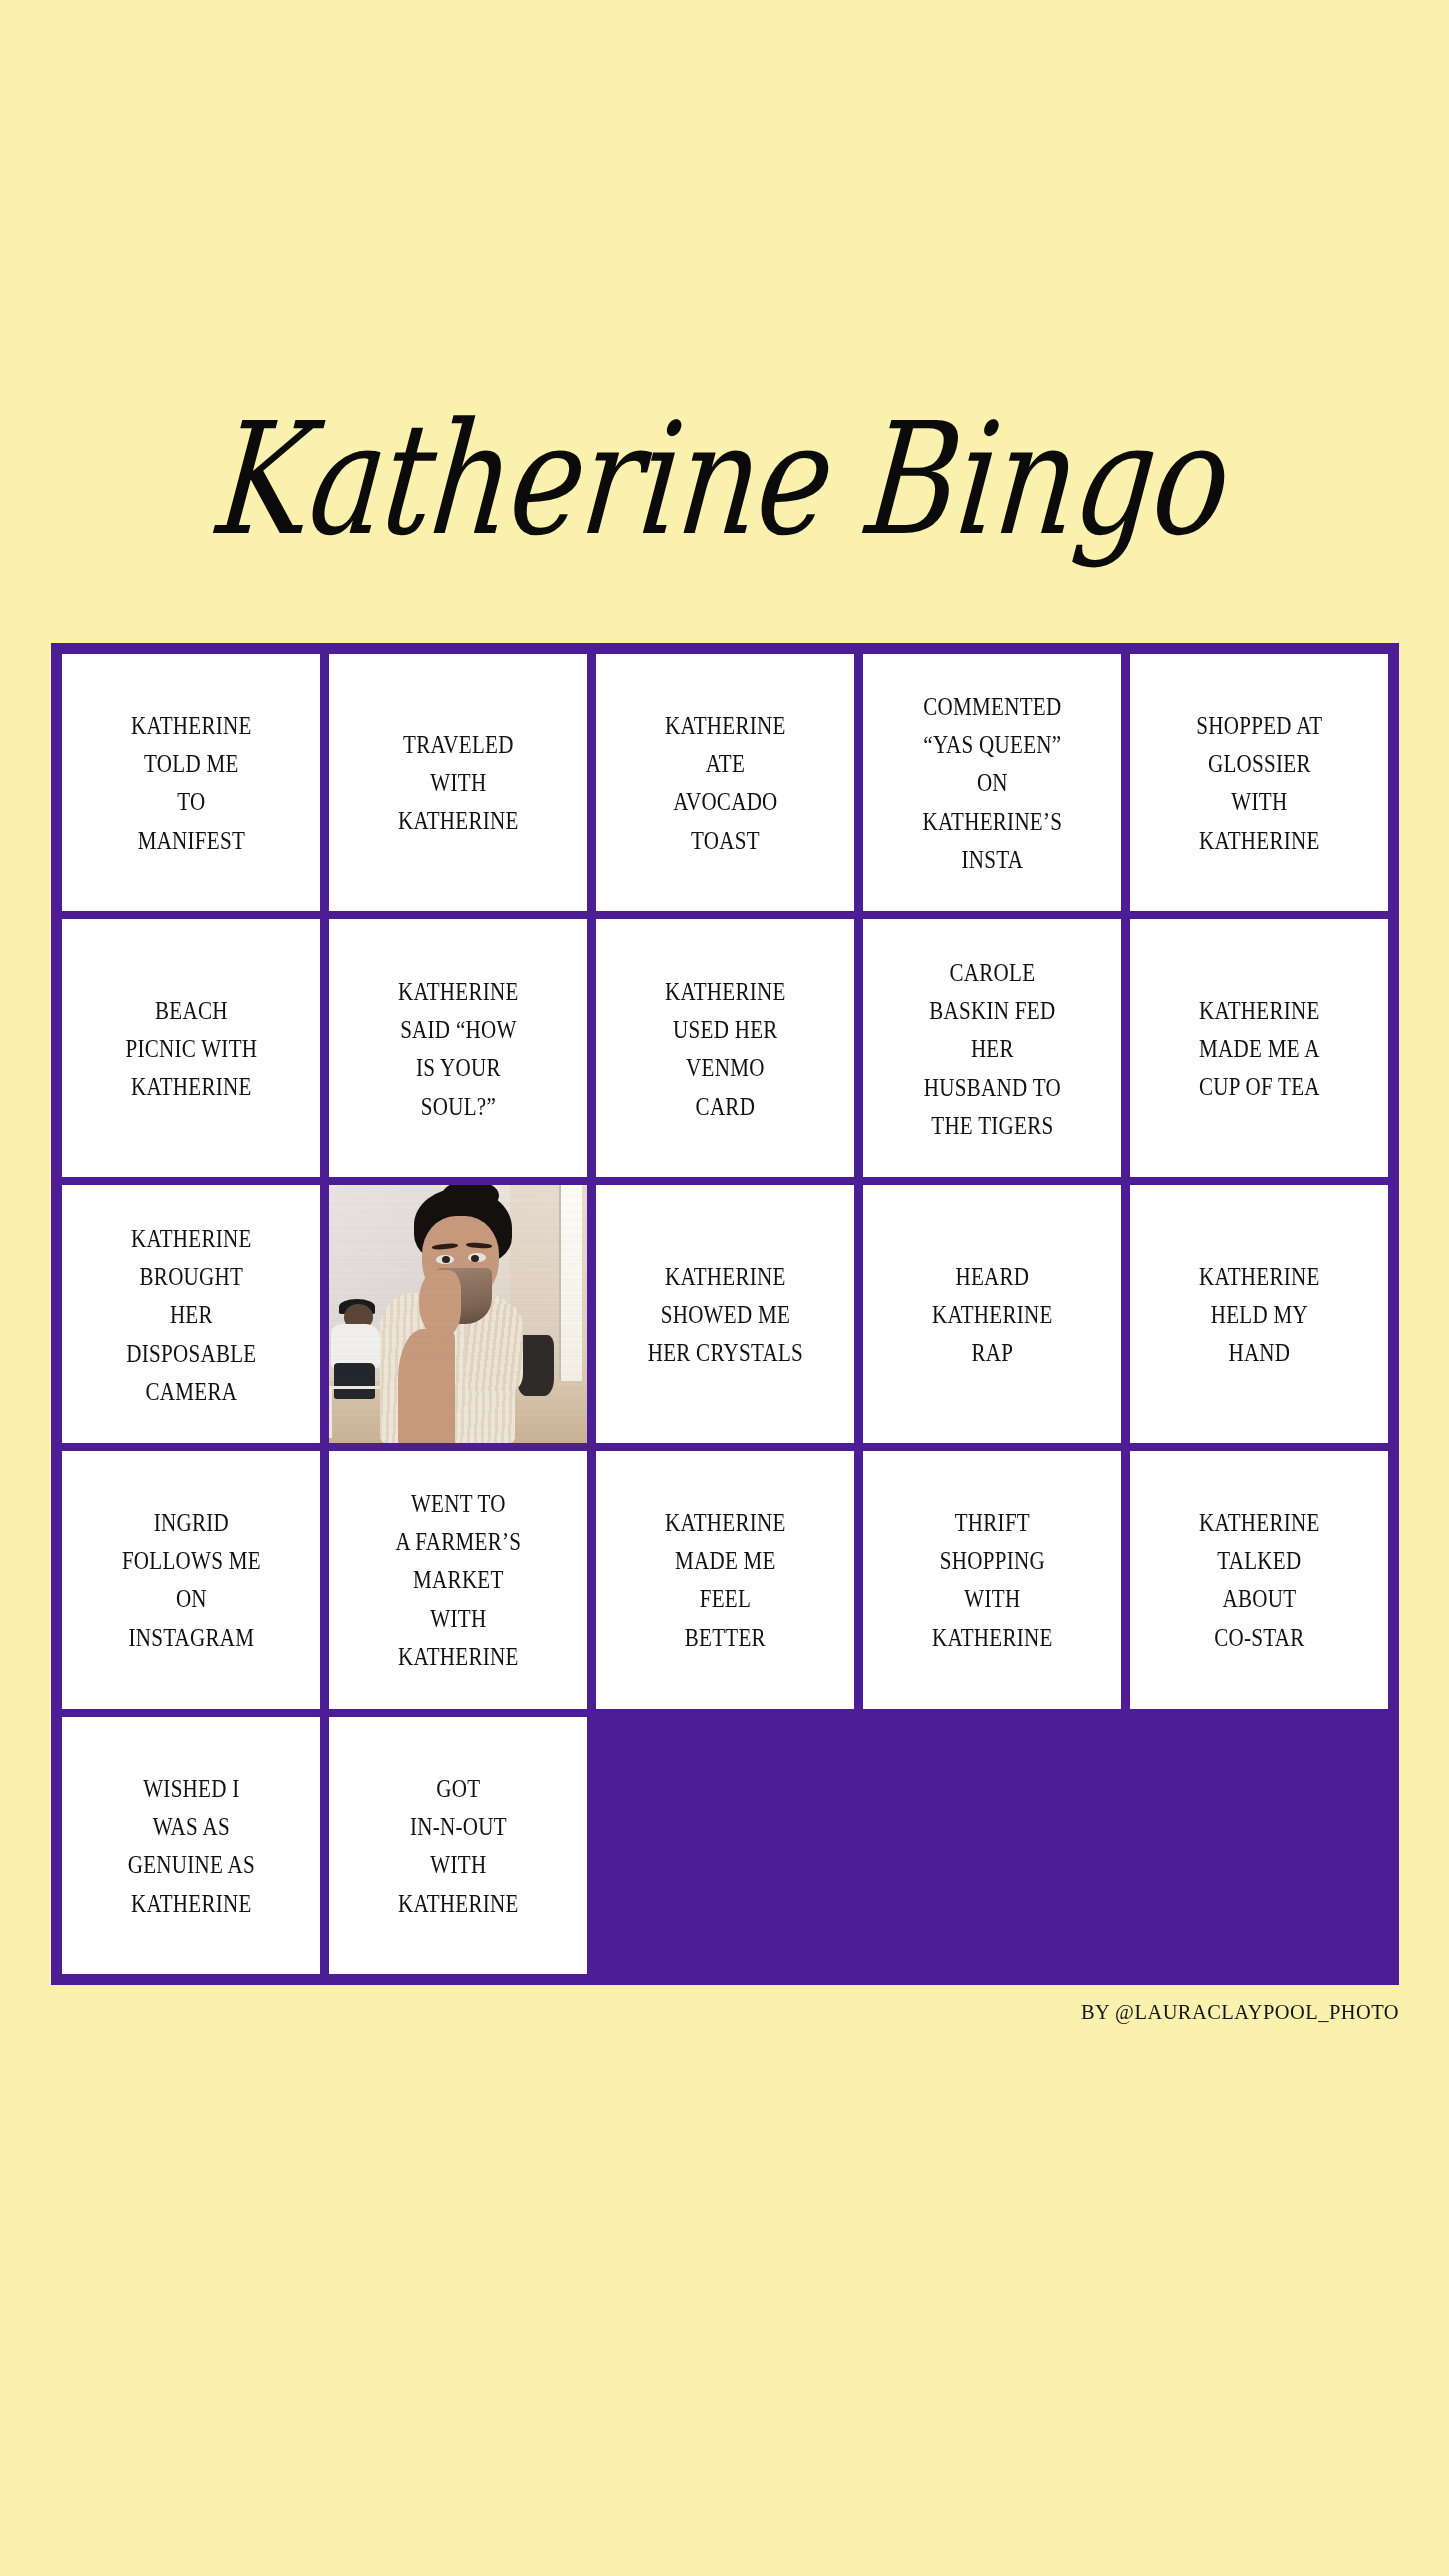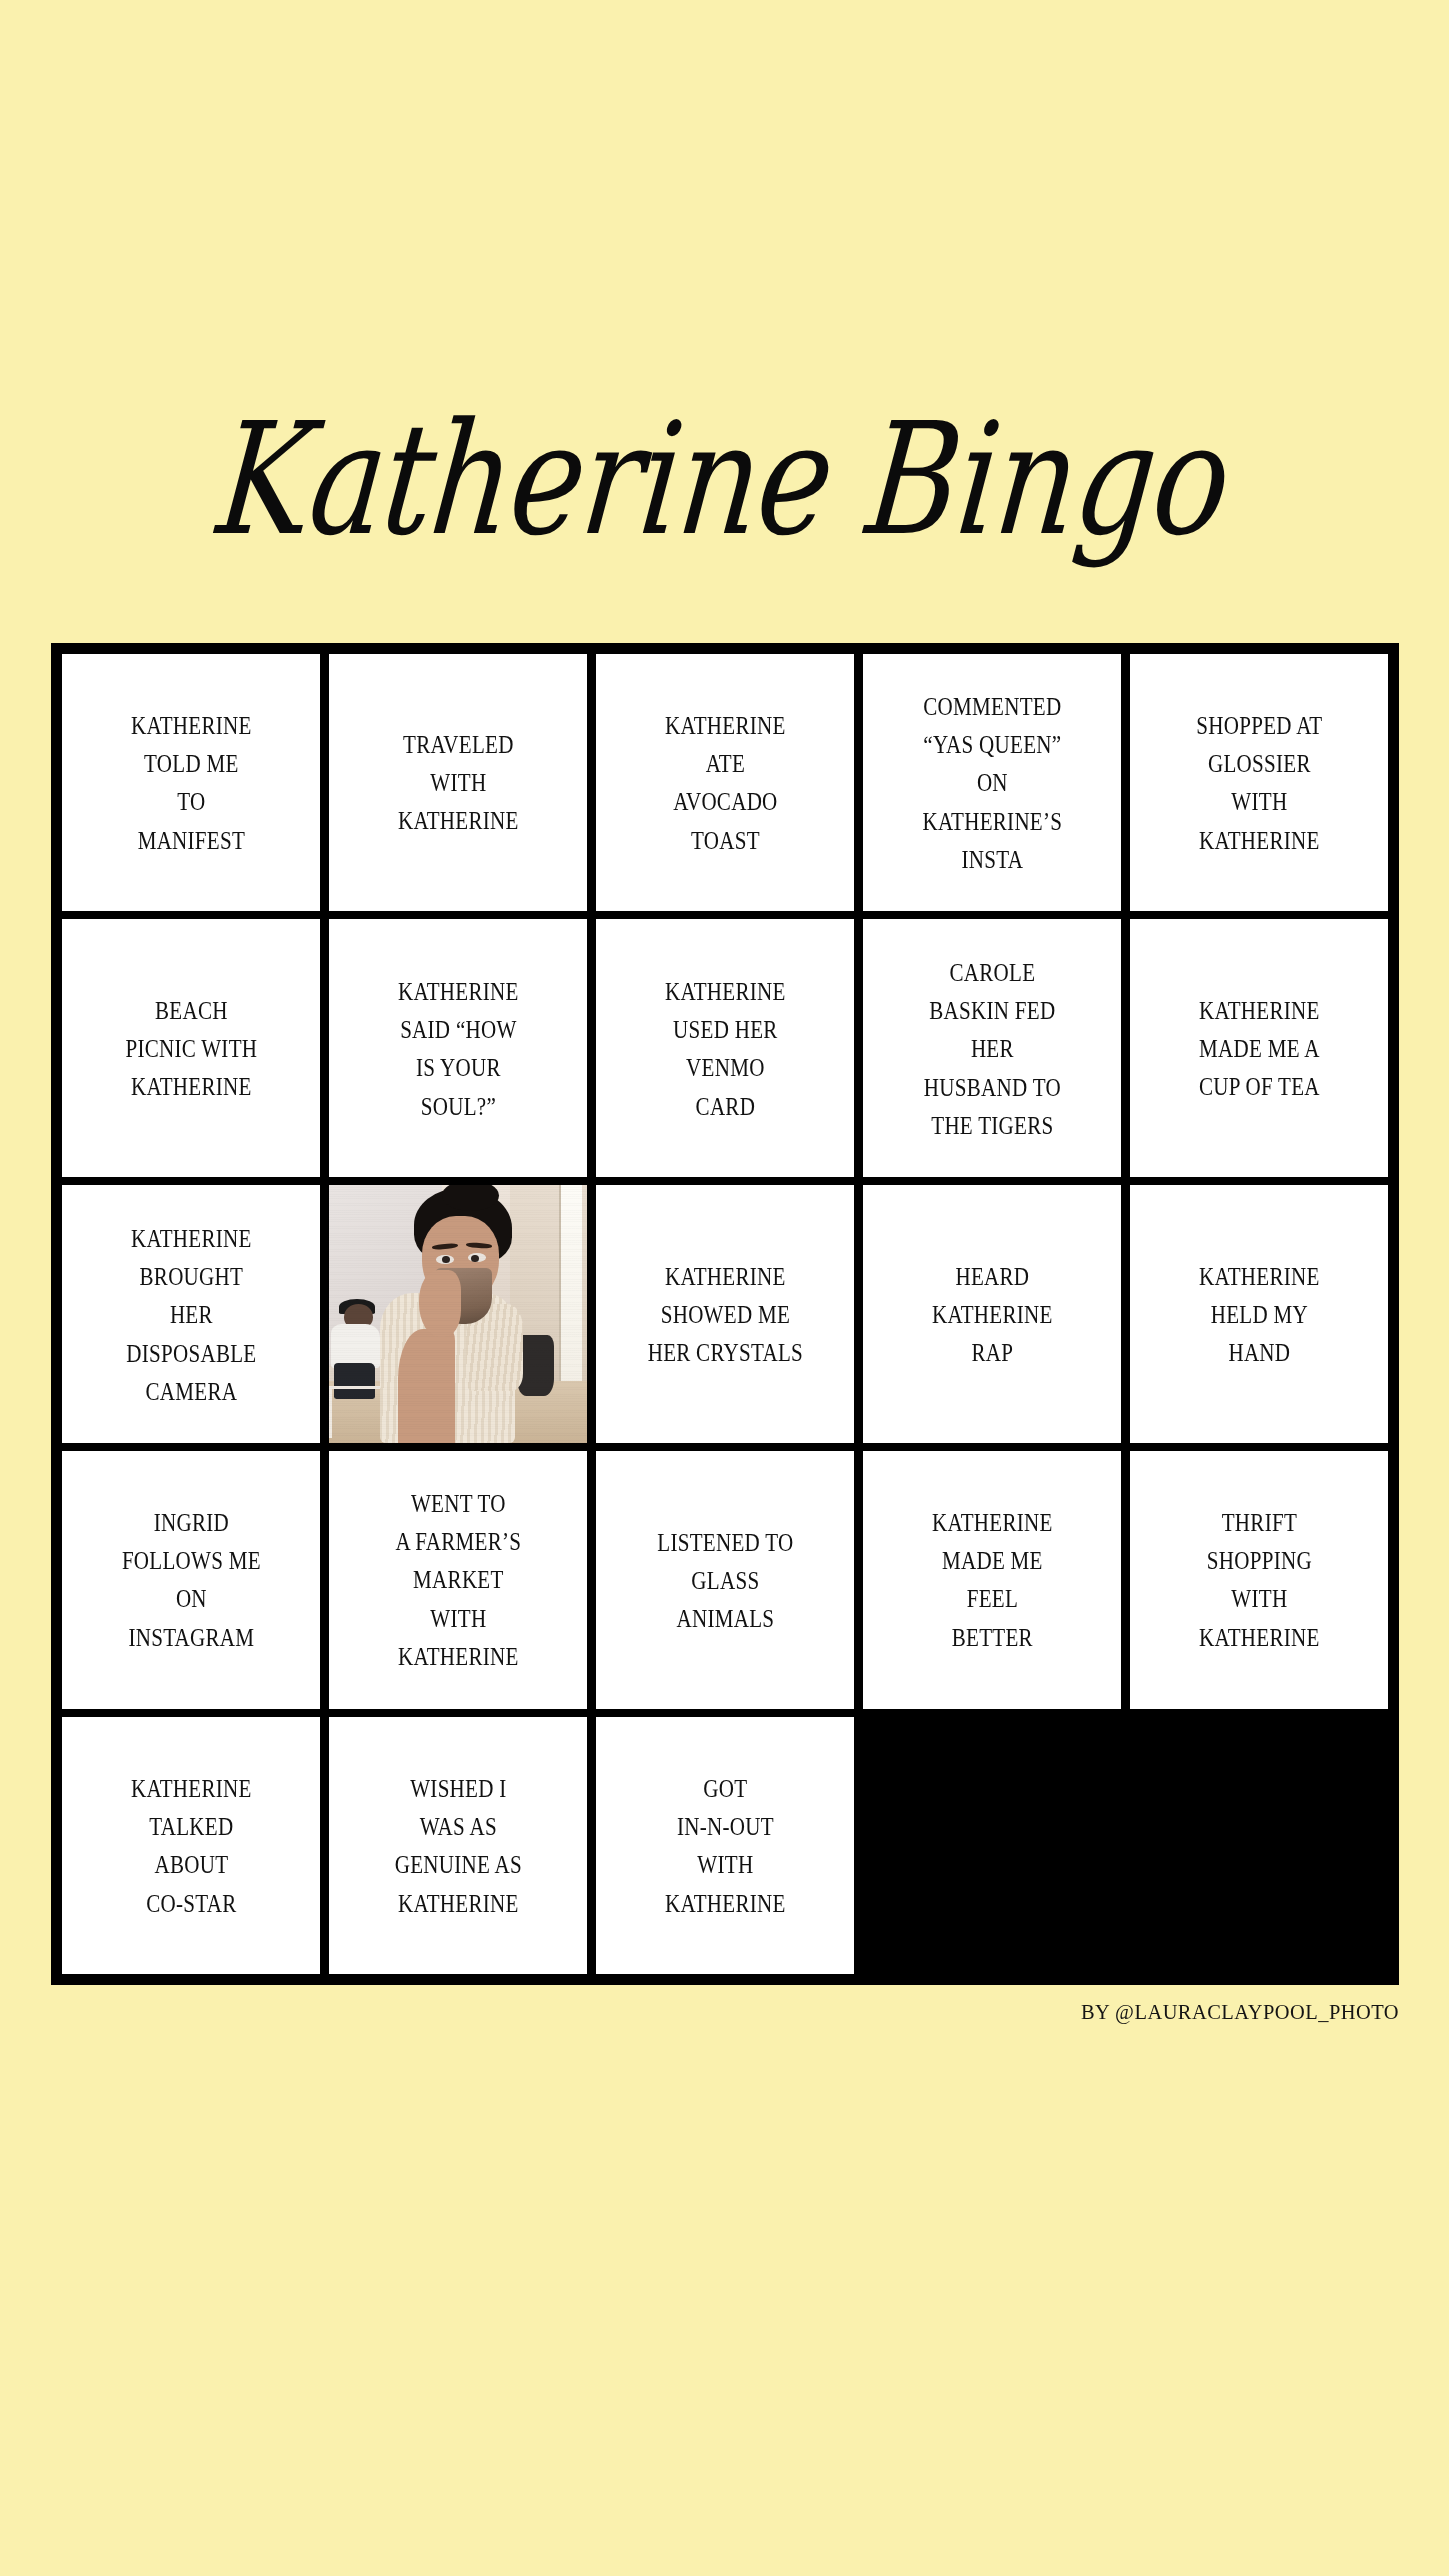--- a/index.html
+++ b/index.html
@@ -43,21 +43,21 @@
     text-rendering: geometricPrecision;
   }
 
   
   .board {
     position: absolute;
     left: 51px;
     top: 643px;
     width: 1348px;
     height: 1342px;
-    background: #000000;
+    background: #4c1d95;
     padding: 10.6px;
     display: grid;
     grid-template-columns: repeat(5, 1fr);
     grid-template-rows: repeat(5, 1fr);
     gap: 8.3px;
   }
 
   .cell {
     background: #ffffff;
     display: flex;
@@ -360,25 +360,20 @@
 INSTAGRAM</div>
   </div>
   <div class="cell">
     <div class="cell-text">WENT TO
 A FARMER’S
 MARKET
 WITH
 KATHERINE</div>
   </div>
   <div class="cell">
-    <div class="cell-text">LISTENED TO
-GLASS
-ANIMALS</div>
-  </div>
-  <div class="cell">
     <div class="cell-text">KATHERINE
 MADE ME
 FEEL
 BETTER</div>
   </div>
 
   <div class="cell">
     <div class="cell-text">THRIFT
 SHOPPING
 WITH

